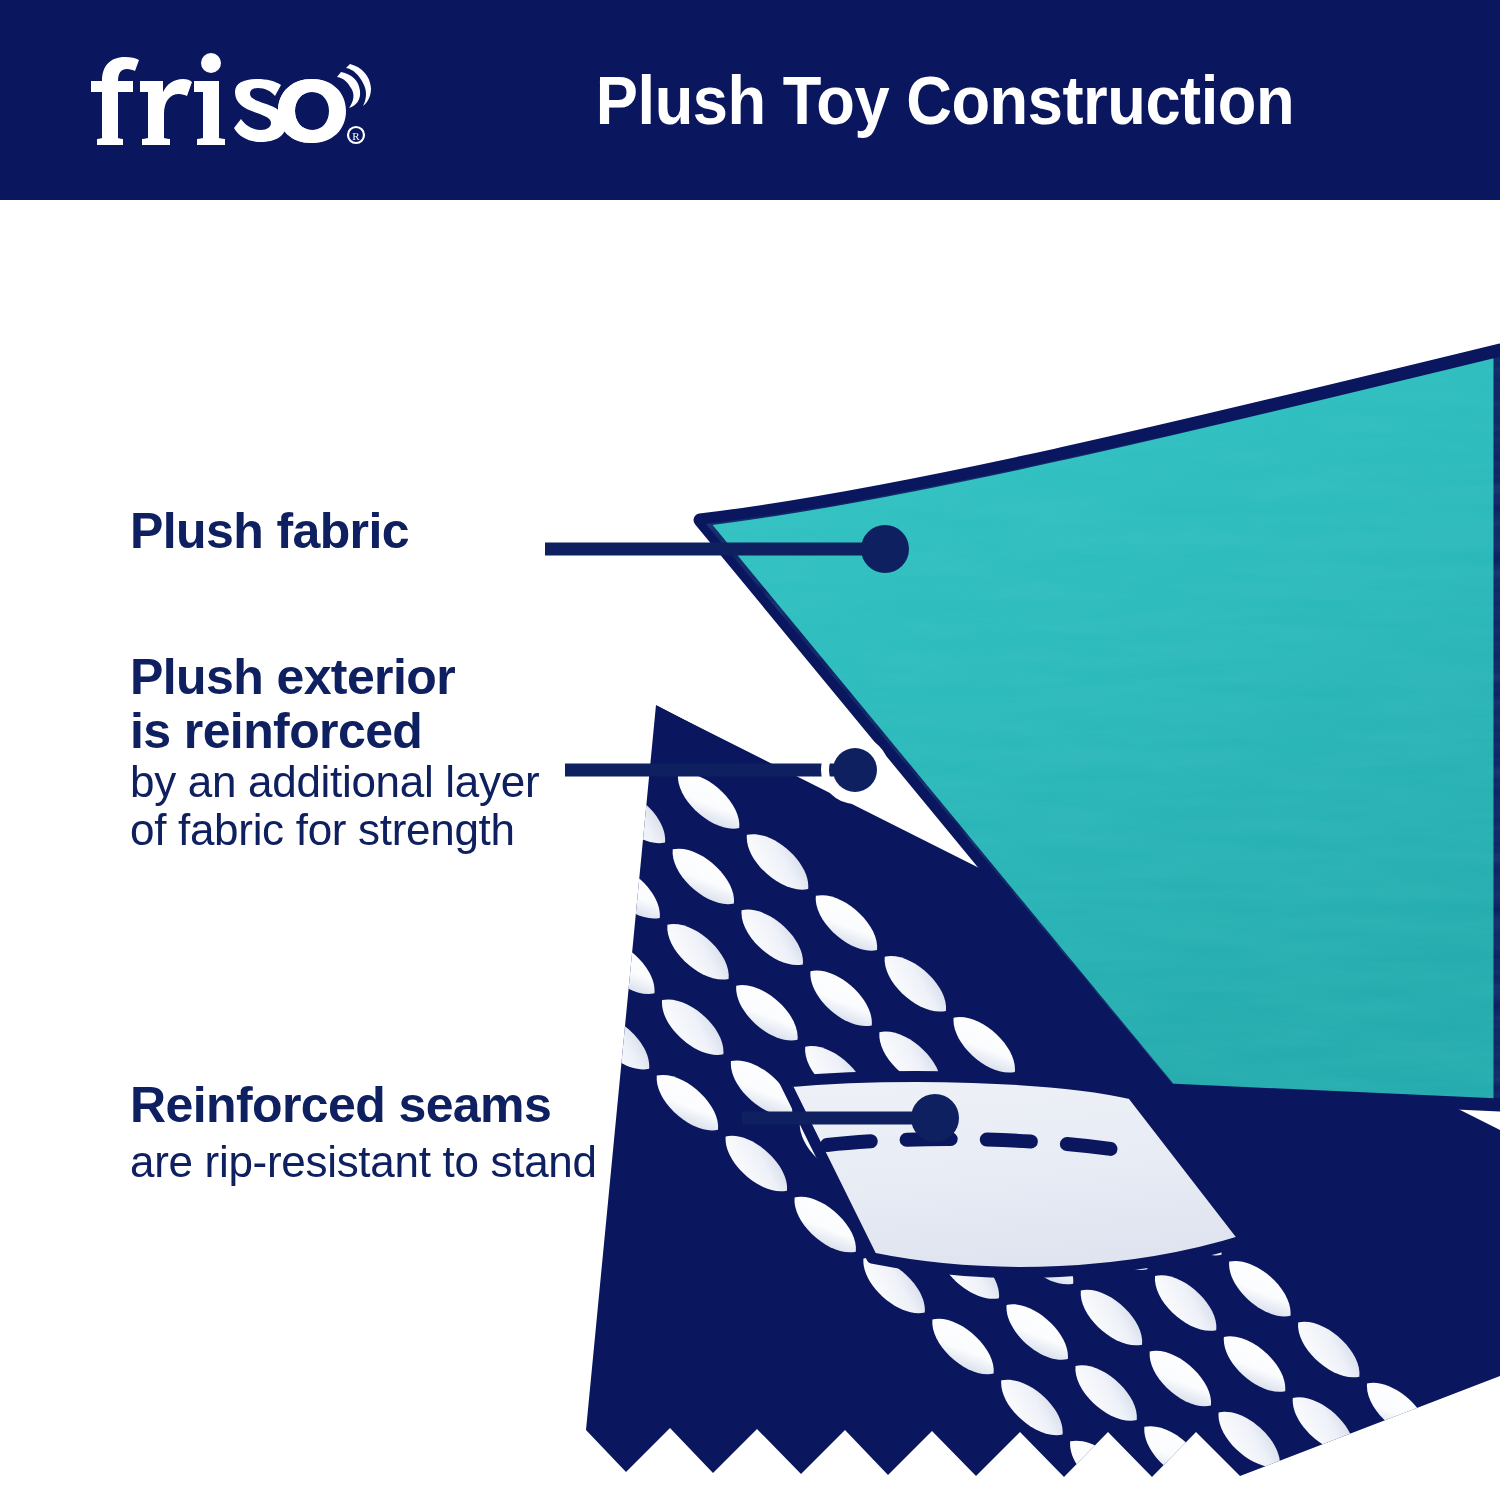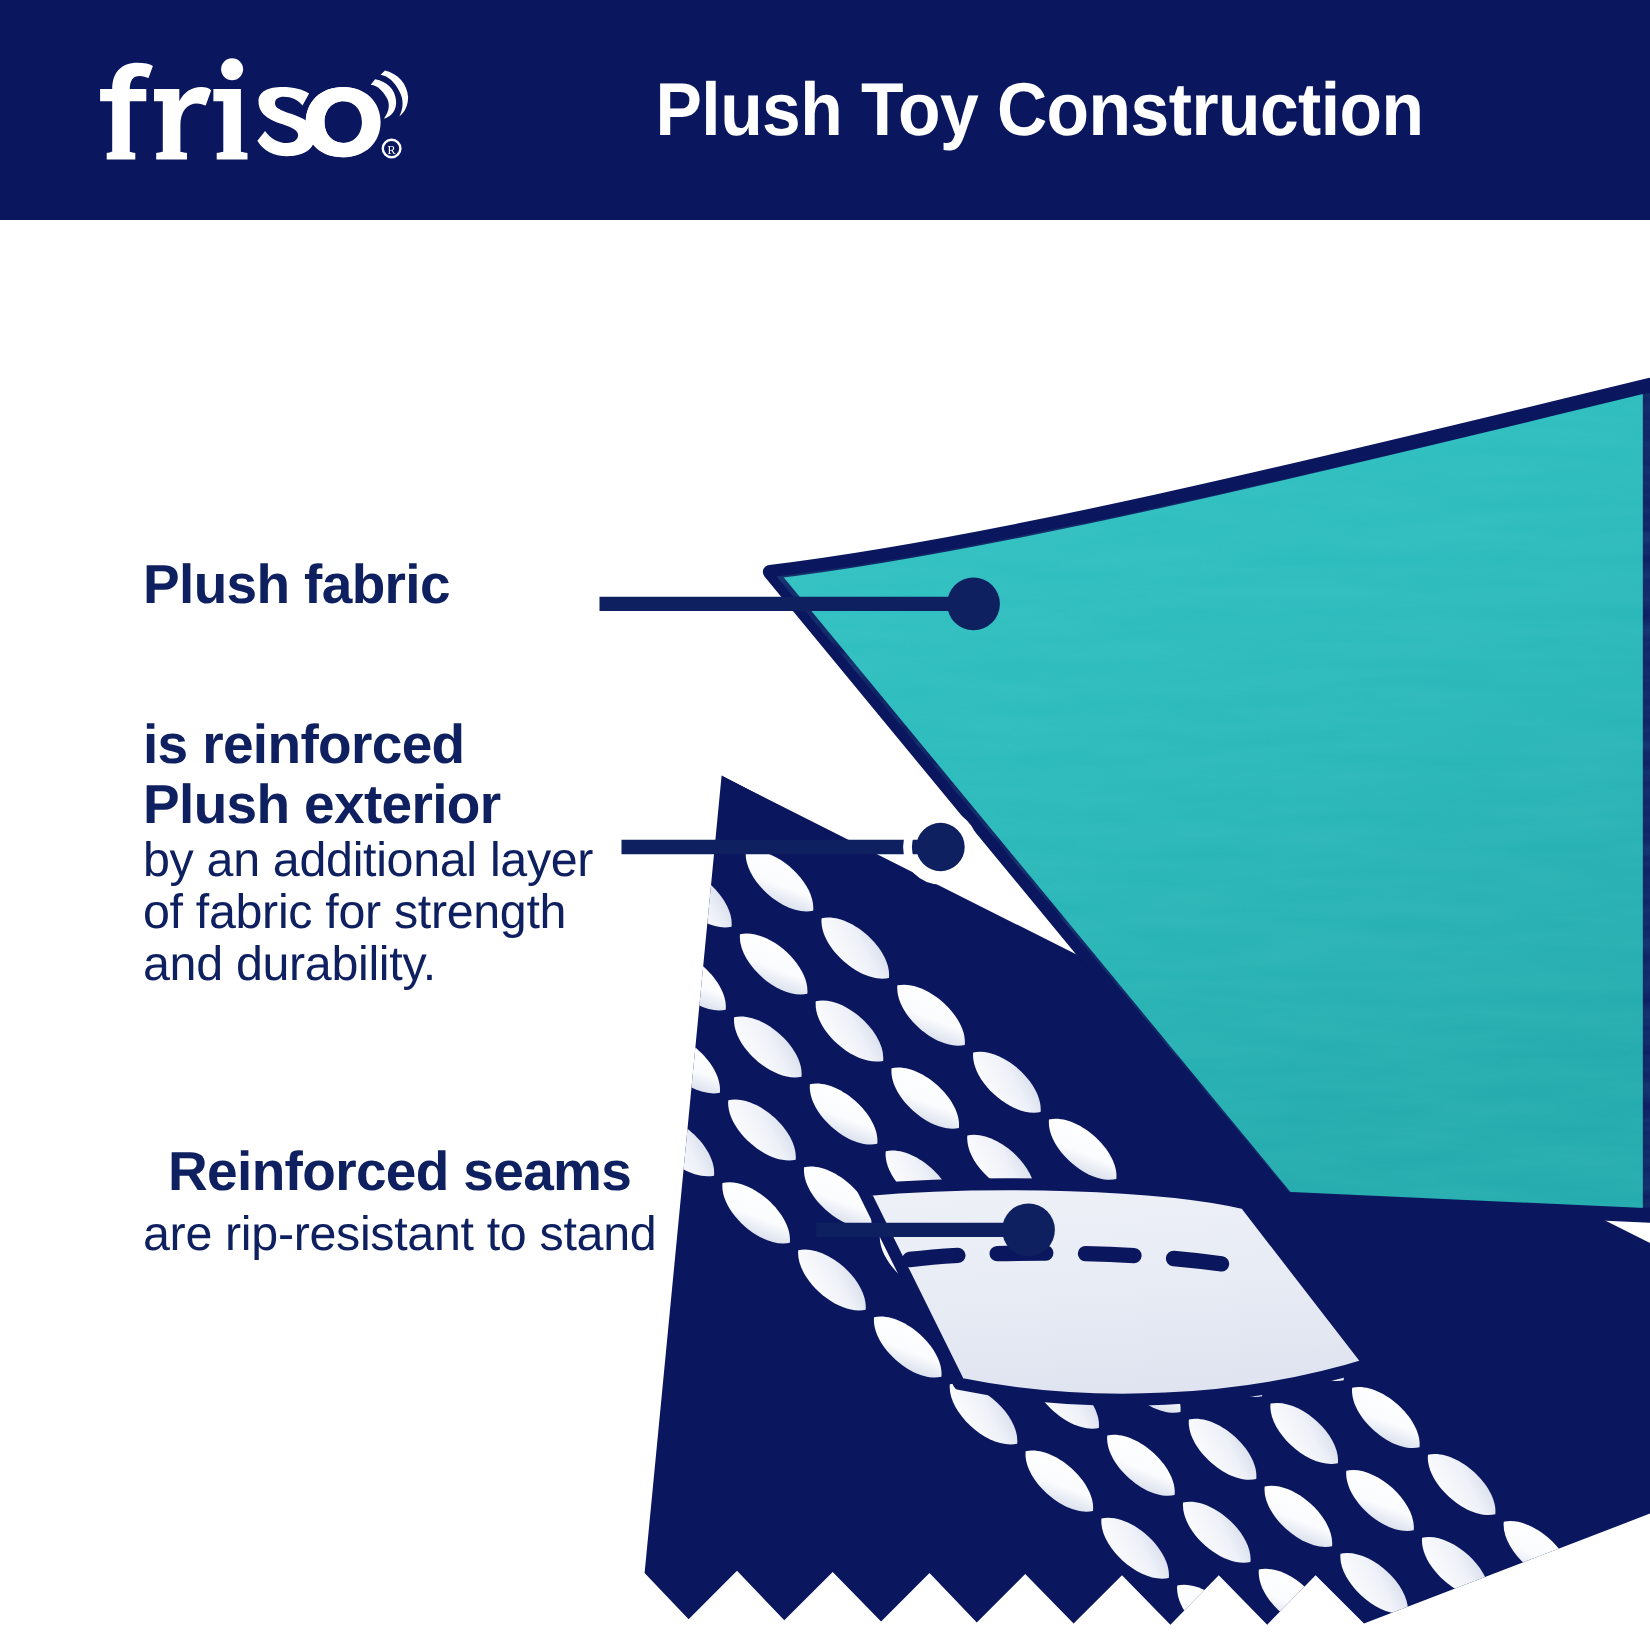--- a/index.html
+++ b/index.html
@@ -63,21 +63,21 @@
   }
   .callout .bd {
     font-weight:normal;
     font-size:44px;
     letter-spacing:-0.3px;
     white-space:nowrap;
   }
   #callout-1 { left:130px; top:504px; }
   #callout-2 { left:130px; top:650px; }
   #callout-2 .bd { }
-  #callout-3 { left:130px; top:1038px;text-align:center; }
+  #callout-3 { left:130px; top:1078px; }
   #callout-3 .bd { margin-top:6px; }
 </style>
 </head>
 <body>
 
 <div id="page" style="--navy:#0a175e">
 
   <div id="header">
 
     <div id="logo" aria-label="frisco">
@@ -425,25 +425,24 @@
         <circle cx="935" cy="918" r="24" fill="#0f2060"></circle>
       </g>
     </svg>
   </div>
 
   <div class="callout" id="callout-1">
     <div class="hd">Plush fabric</div>
   </div>
 
   <div class="callout" id="callout-2">
+    <div class="hd">Plush exterior</div>
     <div class="hd">is reinforced</div>
-    <div class="hd">Plush exterior</div>
     <div class="bd">by an additional layer</div>
     <div class="bd">of fabric for strength</div>
-    <div class="bd">and durability.</div>
   </div>
 
   <div class="callout" id="callout-3">
     <div class="hd">Reinforced seams</div>
     <div class="bd">are rip-resistant to stand</div>
   </div>
 
 </div>
 
 </body></html>

